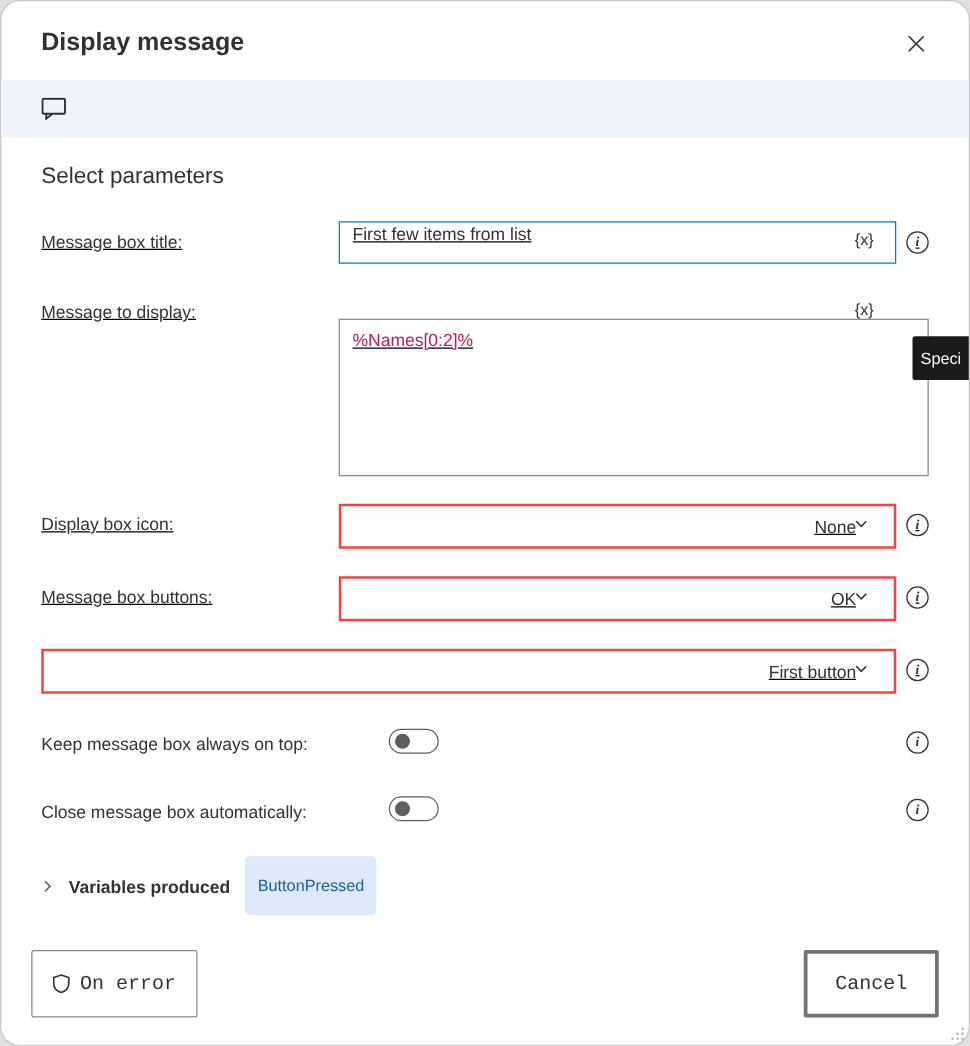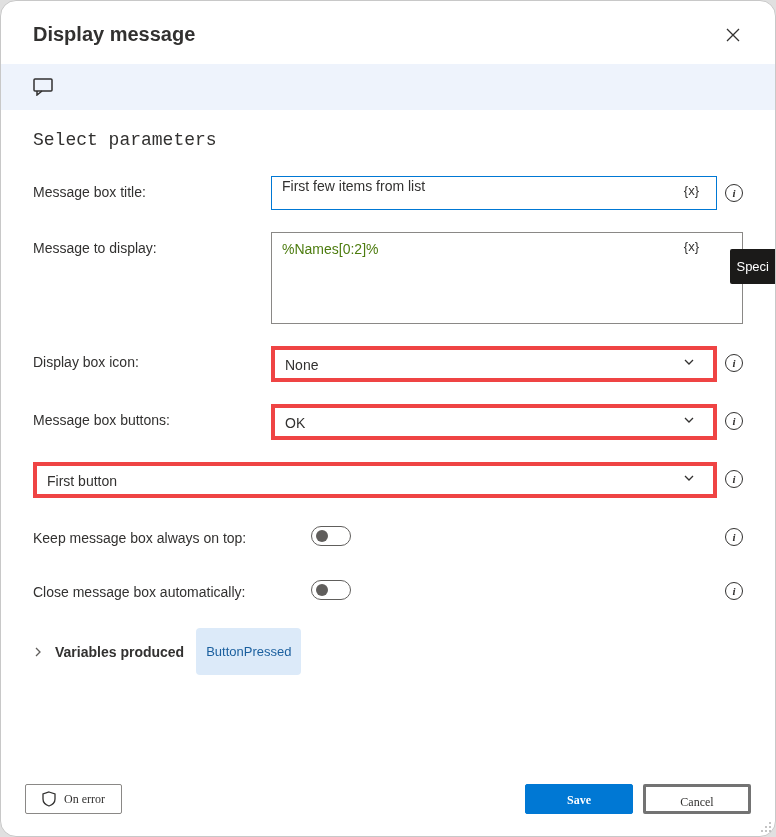--- a/index.html
+++ b/index.html
@@ -60,27 +60,27 @@
     .content {
       padding: 20px 32px 10px 32px;
       flex: 1;
       overflow-y: auto;
     }
     .section-title {
       font-size: 18px;
       font-weight: 400;
       color: #323130;
       margin-bottom: 26px;
-      font-family: Liberation Mono, monospace;
     }
     .form-row {
       display: flex;
       align-items: flex-start;
       margin-bottom: 22px;
       gap: 10px;
+      text-decoration: underline;
     }
     .form-label {
       width: 228px;
       font-size: 14px;
       color: #323130;
       padding-top: 8px;
       flex-shrink: 0;
     }
     .form-control-wrap {
       flex: 1;
@@ -105,45 +105,47 @@
     .textarea-input {
       flex: 1;
       border: 1px dashed #8a8886;
       border-top: 1px solid #8a8886;
       border-left: 1px solid #8a8886;
       border-right: 1px solid #8a8886;
       border-bottom: 1px solid #8a8886;
       padding: 8px 32px 8px 10px;
       font-size: 14px;
       font-family: inherit;
-      color: #4d7c0f;
+      color: #be185d;
       outline: none;
-      height: 92px;
+      height: 126px;
       resize: none;
+      margin-top: 22px;
     }
     .input-var-badge {
       position: absolute;
       right: 44px;
       top: 7px;
       font-size: 13px;
       color: #323130;
       pointer-events: none;
       font-weight: 400;
     }
     .select-input {
       flex: 1;
-      border: 4px solid #ef4444;
+      border: 2px solid #ef4444;
       padding: 7px 30px 7px 10px;
       font-size: 14px;
       color: #323130;
       outline: none;
       height: 36px;
       background: #fff;
       appearance: none;
       cursor: pointer;
+      text-align: right;
     }
     .select-chevron {
       position: absolute;
       right: 48px;
       top: 10px;
       pointer-events: none;
       color: #323130;
     }
     .info-icon {
       width: 18px;
@@ -216,25 +218,25 @@
       font-size: 13px;
     }
     .footer {
       display: flex;
       align-items: center;
       padding: 18px 24px 22px 24px;
       gap: 10px;
     }
     .btn {
       padding: 8px 22px;
-      font-size: 12px;
-      font-family: Liberation Serif, serif;
+      font-size: 16px;
+      font-family: Liberation Mono, monospace;
       cursor: pointer;
       border-radius: 2px;
-      height: 30px;
+      height: 54px;
     }
     .btn-onerror {
       background: #fff;
       border: 1px solid #8a8886;
       color: #323130;
       display: flex;
       align-items: center;
       gap: 8px;
       padding: 8px 16px;
     }
@@ -250,21 +252,21 @@
       border: 3px solid #737373;
       color: #323130;
       min-width: 108px;
     }
     .footer-spacer {
       flex: 1;
     }
     .tooltip-dark {
       position: absolute;
       right: 0;
-      top: 248px;
+      top: 268px;
       background: #1b1a19;
       color: #fff;
       padding: 10px 6px;
       font-size: 13px;
       border-radius: 2px 0 0 2px;
       z-index: 10;
     }
     .resize-grip {
       position: absolute;
       bottom: 3px;
@@ -384,21 +386,20 @@
   </div>
 
   <div class="footer">
     <button class="btn btn-onerror">
       <svg width="14" height="16" viewBox="0 0 14 16">
           <path d="M7 1 L13 3 L13 8 Q13 13 7 15 Q1 13 1 8 L1 3 Z" fill="none" stroke="#323130" stroke-width="1.3"></path>
         </svg>
       <span>On error</span>
     </button>
     <div class="footer-spacer"></div>
-    <button class="btn btn-primary">Save</button>
     <button class="btn btn-secondary">Cancel</button>
   </div>
 
   <svg class="resize-grip" width="12" height="12" viewBox="0 0 12 12">
     <circle cx="10" cy="2" r="1" fill="#b0b0b0"></circle>
     <circle cx="6" cy="6" r="1" fill="#b0b0b0"></circle>
     <circle cx="10" cy="6" r="1" fill="#b0b0b0"></circle>
     <circle cx="2" cy="10" r="1" fill="#b0b0b0"></circle>
     <circle cx="6" cy="10" r="1" fill="#b0b0b0"></circle>
     <circle cx="10" cy="10" r="1" fill="#b0b0b0"></circle>

